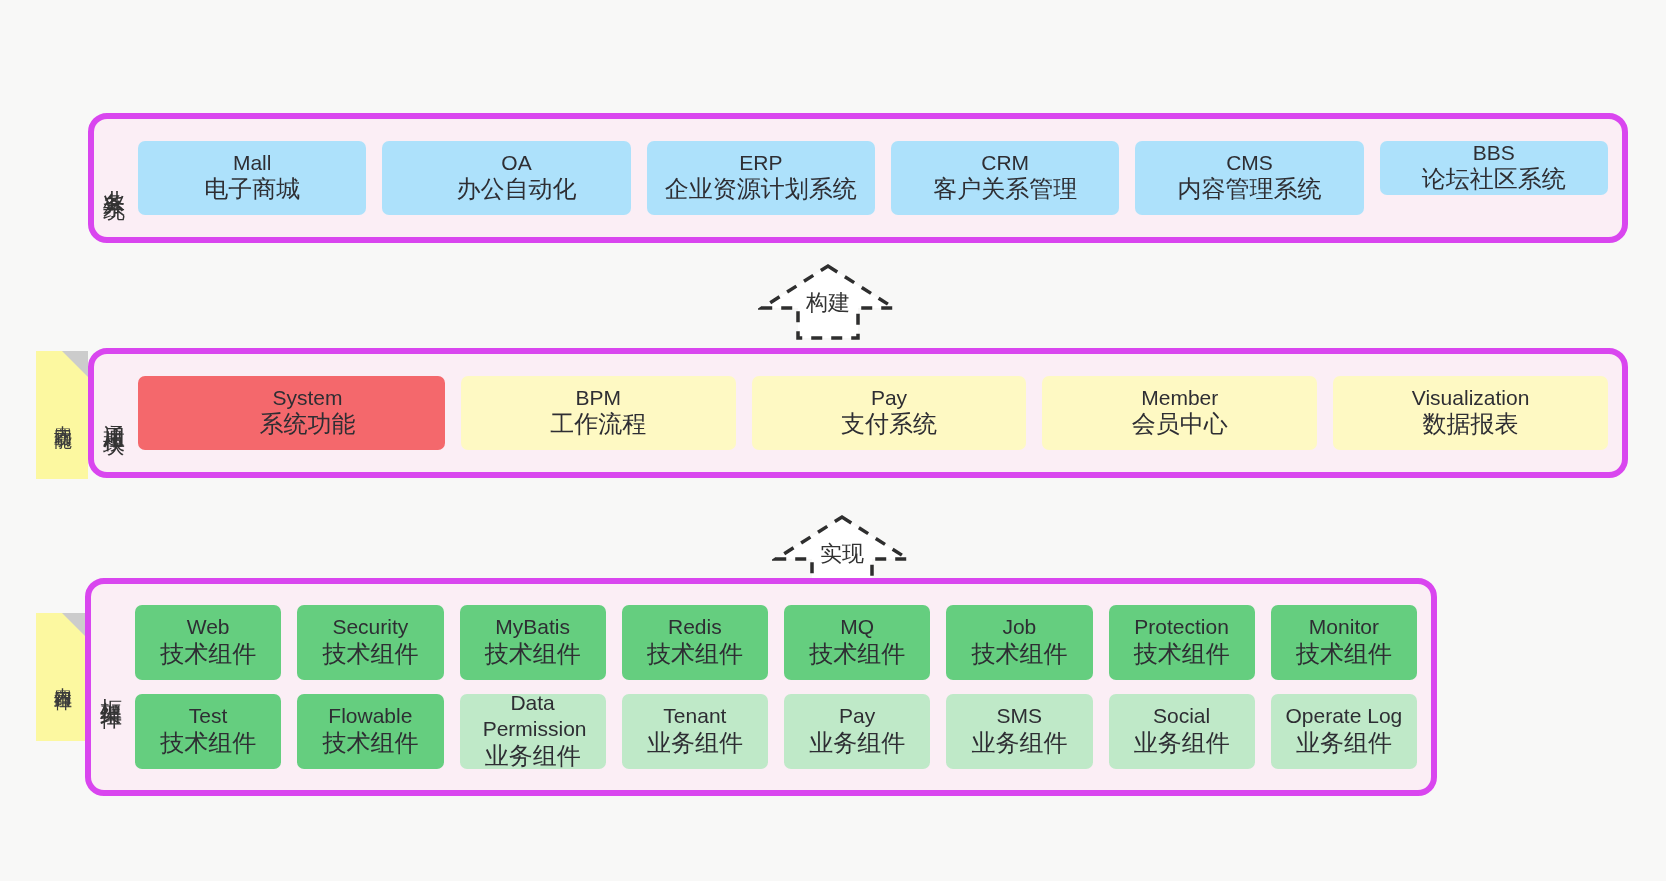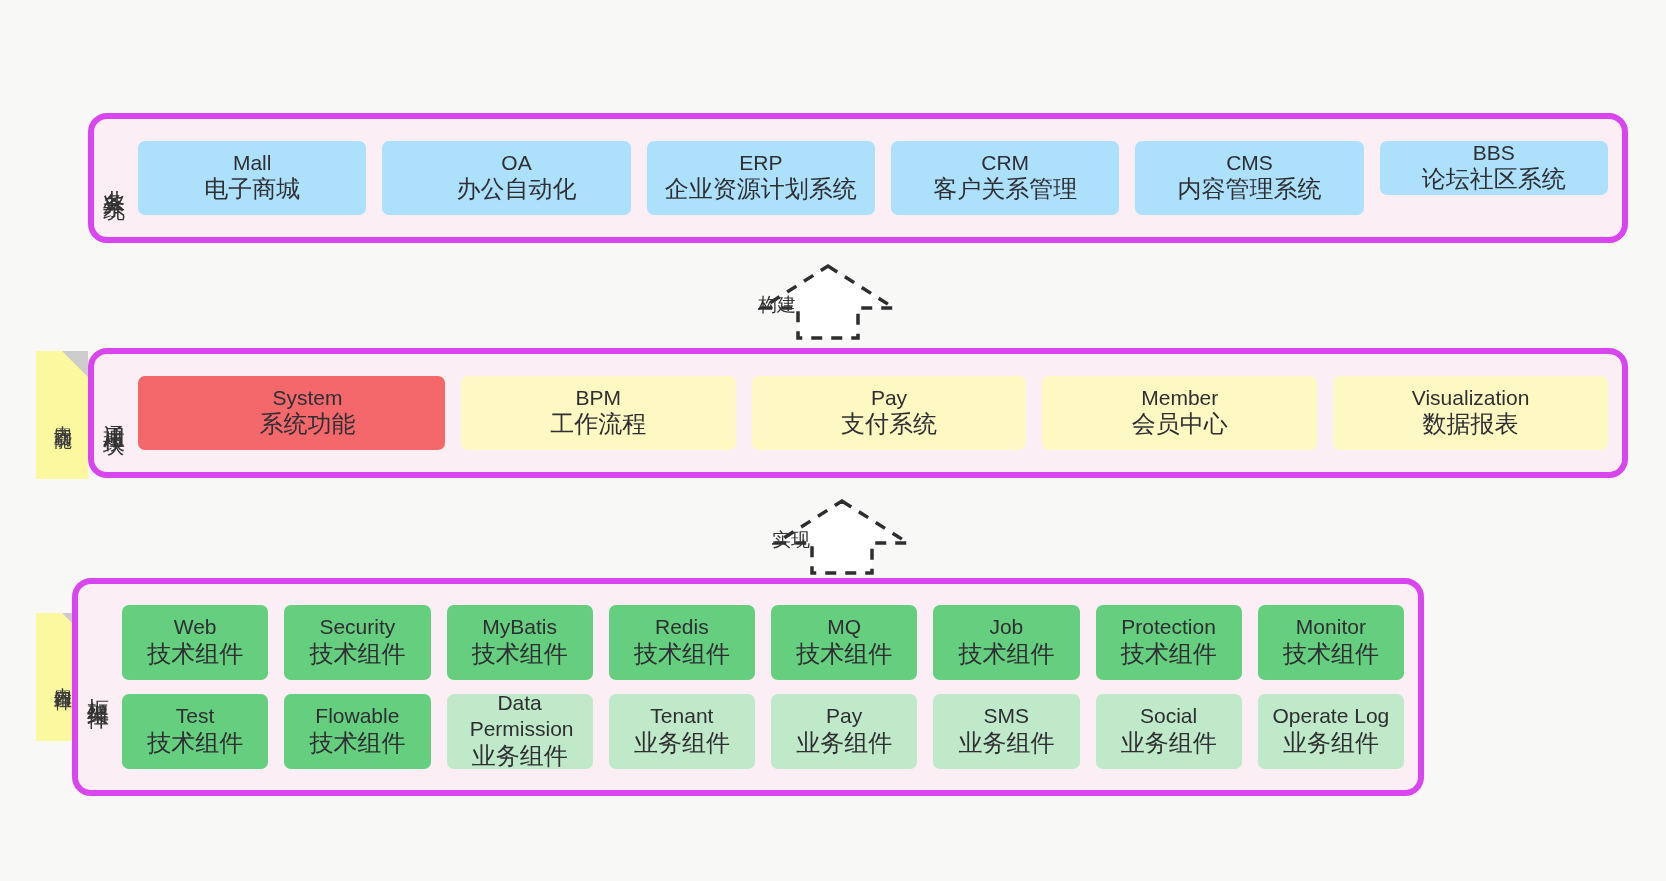--- a/index.html
+++ b/index.html
@@ -128,22 +128,22 @@
 
   
   .arrow {
     position: absolute;
   }
   .arrow svg { display: block; }
   .arrow .arrow-label {
     position: absolute;
     left: 0; right: 0;
     bottom: 6px;
-    text-align: left;
-    font-size: 19px;
+    text-align: center;
+    font-size: 22px;
     color: #333333;
     user-select: none;
     pointer-events: none;
   }
 </style>
 </head>
 <body>
 
 <div id="canvas">
 
@@ -212,33 +212,33 @@
           <span class="card-cn">会员中心</span>
         </div>
         <div class="card c-pink" style="height:74px;">
           <span class="card-en">Visualization</span>
           <span class="card-cn">数据报表</span>
         </div>
       </div>
     </div>
   </div>
 
-  <div class="arrow" id="arrow-1" style="left:772px; top:497px; width:140px; height:78px;">
+  <div class="arrow" id="arrow-1" style="left:772px; top:513px; width:140px; height:78px;">
     <svg width="140" height="78" viewBox="0 0 140 78">
       <path d="M70 4 L136 46 L100 46 L100 76 L40 76 L40 46 L4 46 Z" fill="#ffffff" stroke="#2e2e2e" stroke-width="3.5" stroke-dasharray="11 9" stroke-linejoin="miter"></path>
     </svg>
     <div class="arrow-label" style="bottom:22px;">实现</div>
   </div>
 
   <div class="sticky" id="sticky-1" style="left:36px; top:613px; width:52px; height:128px;">
     <span class="fold"></span>
     <span>内置组件</span>
   </div>
 
-  <div class="layer" id="layer-2" style="left:72px; top:578px; width:1352px; height:218px;">
+  <div class="layer" id="layer-2" style="left:85px; top:578px; width:1352px; height:218px;">
     <div class="layer-title">框架组件</div>
     <div class="layer-body">
 
       <div class="card-row">
         <div class="card c-green" style="height:75px;">
           <span class="card-en">Web</span>
           <span class="card-cn">技术组件</span>
         </div>
         <div class="card c-green" style="height:75px;">
           <span class="card-en">Security</span>

